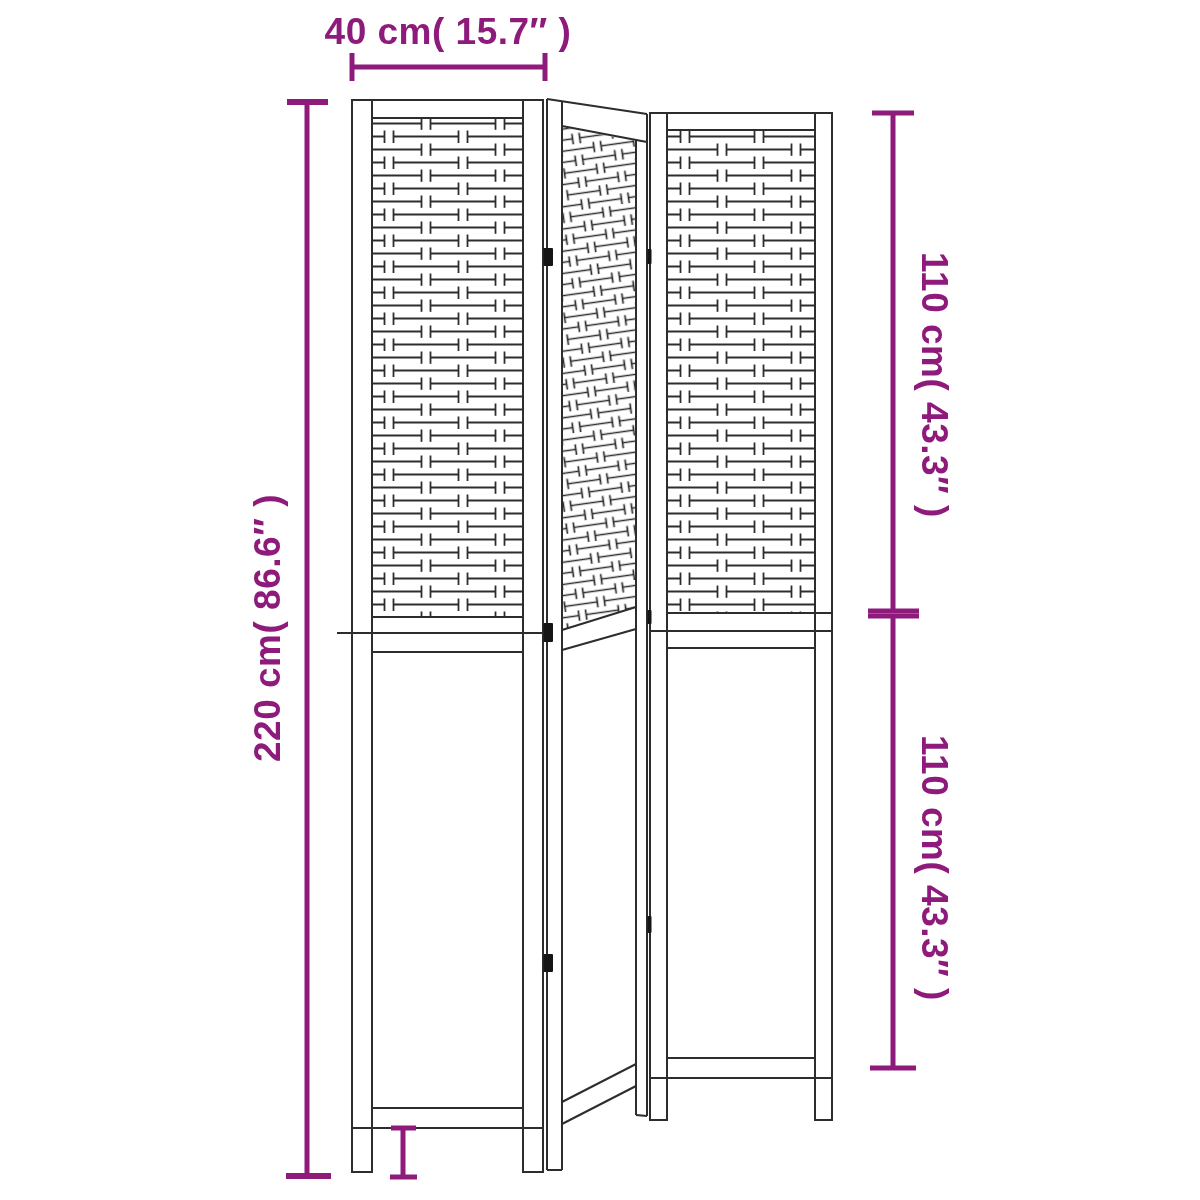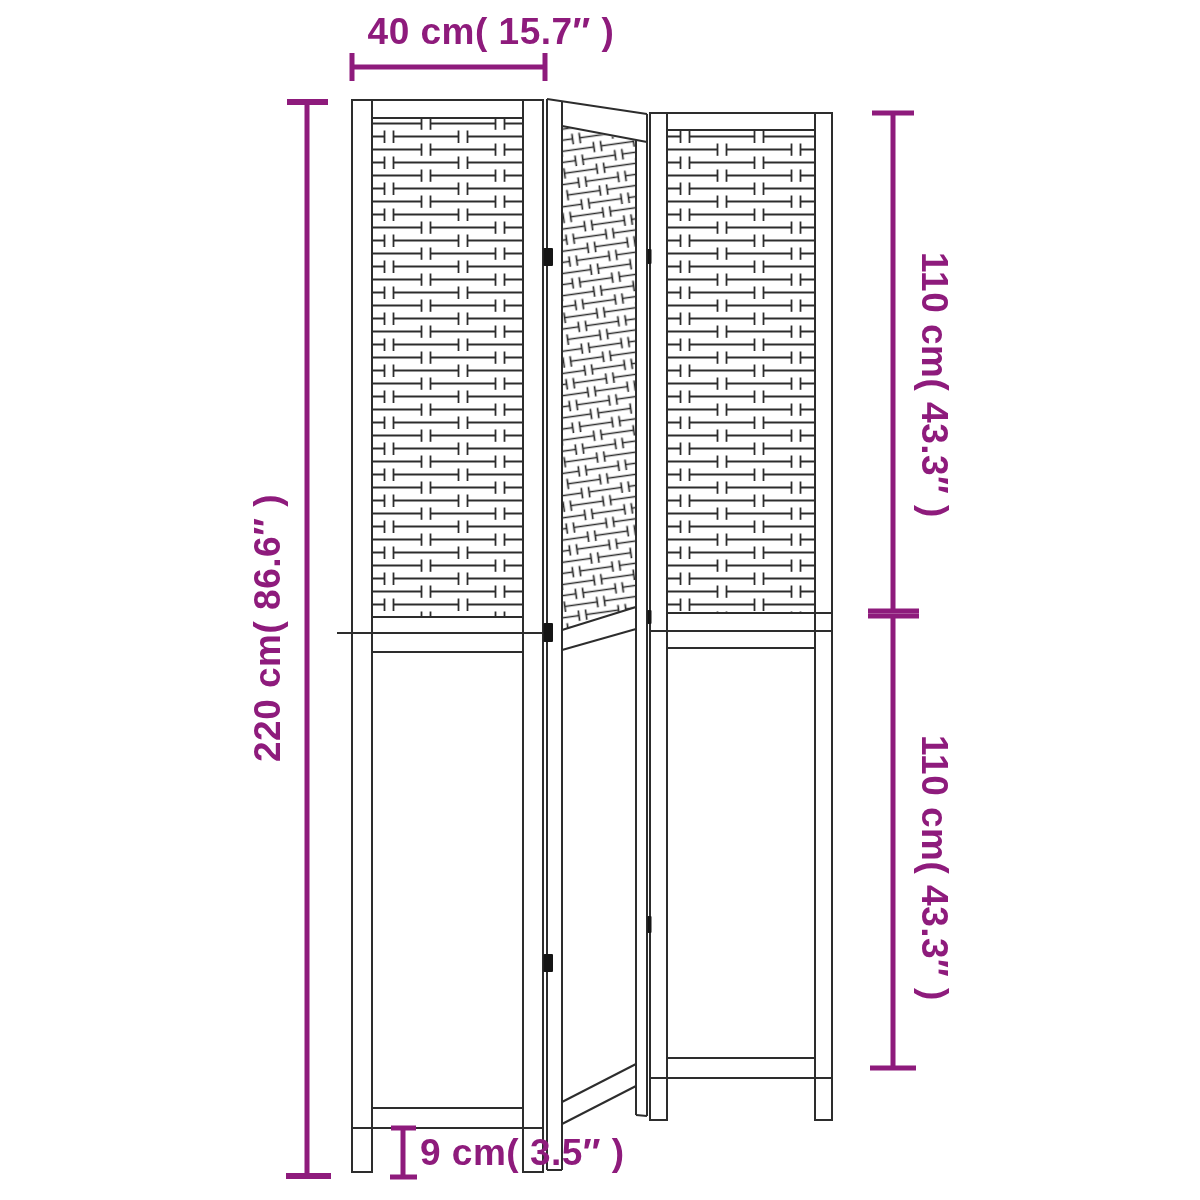--- a/index.html
+++ b/index.html
@@ -141,23 +141,22 @@
         <line x1="870" y1="1068" x2="916" y2="1068"></line>
       </g>
       <g stroke-width="5">
         <line x1="403" y1="1128" x2="403" y2="1177"></line>
         <line x1="391" y1="1128" x2="416" y2="1128"></line>
         <line x1="390" y1="1177" x2="417" y2="1177"></line>
       </g>
     </g>
   </svg>
 
-  <div class="dim-label h-center" style="left:448px;top:31px;margin-left:43px;">40 cm( 15.7″ )</div>
+  <div class="dim-label h-center" style="left:448px;top:31px;">40 cm( 15.7″ )</div>
 
   <div class="dim-label rot-ccw" style="left:267px;top:628px;">220 cm( 86.6″ )</div>
 
   <div class="dim-label rot-cw" style="left:934px;top:385px;">110 cm( 43.3″ )</div>
 
   <div class="dim-label rot-cw" style="left:934px;top:868px;">110 cm( 43.3″ )</div>
 
-  <div class="dim-label v-center" style="left:420px;top:1152px;">9 cm( 3.5″ )</div>
 
 </div>
 
 </body></html>

